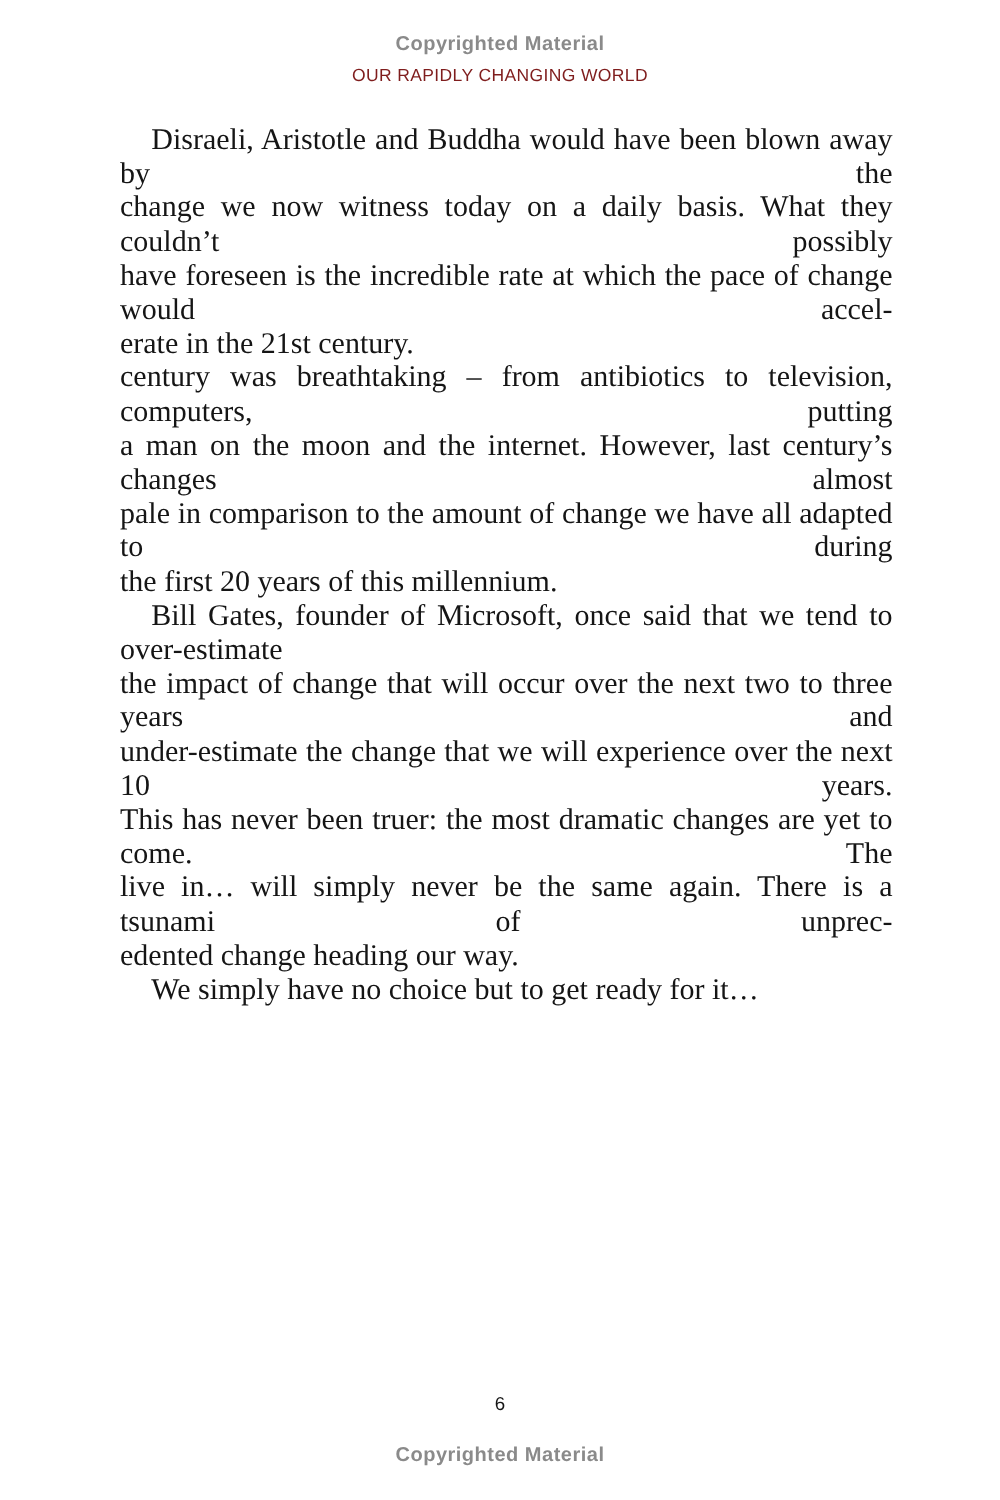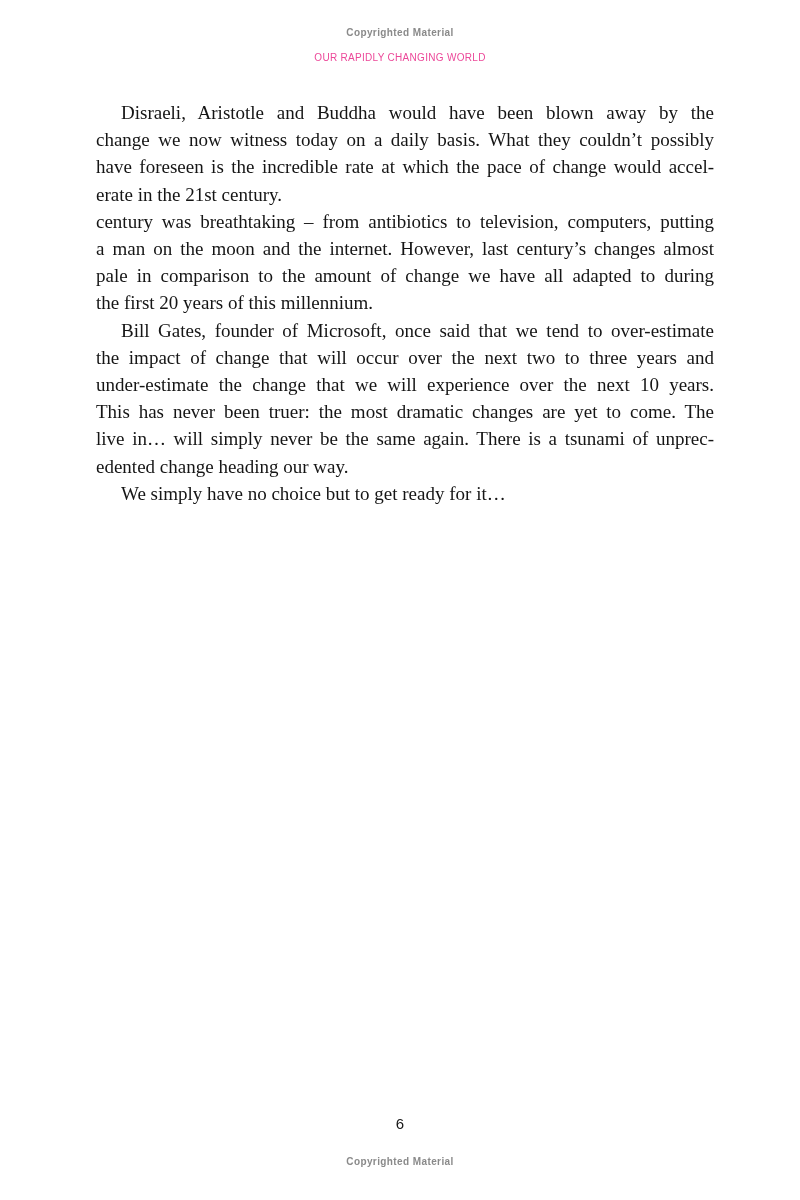--- a/index.html
+++ b/index.html
@@ -12,43 +12,43 @@
     color: #151515;
     overflow: hidden;
   }
   .top-watermark, .bottom-watermark {
     position: absolute;
     left: 0;
     width: 100%;
     text-align: center;
     font-family: "Liberation Sans", sans-serif;
     font-weight: bold;
-    font-size: 10px;
+    font-size: 16px;
     letter-spacing: 0.4px;
     color: #8a8a8a;
   }
   .top-watermark { top: 27px; }
   .bottom-watermark { top: 1156px; }
   .running-head {
     position: absolute;
     top: 52px;
     left: 0;
     width: 100%;
     text-align: center;
     font-family: "Liberation Sans", sans-serif;
-    font-size: 10px;
+    font-size: 14px;
     letter-spacing: 0.3px;
-    color: #ec4899;
+    color: #7f1d1d;
   }
   .page-body {
     position: absolute;
     left: 96px;
     top: 99px;
     width: 618px;
-    font-size: 19px;
+    font-size: 24px;
     line-height: 27.2px;
     color: #151515;
   }
   .line {
     text-align: justify;
     text-align-last: justify;
     white-space: normal;
   }
   .line.first { text-indent: 25px; }
   .line.last { text-align-last: left; }

